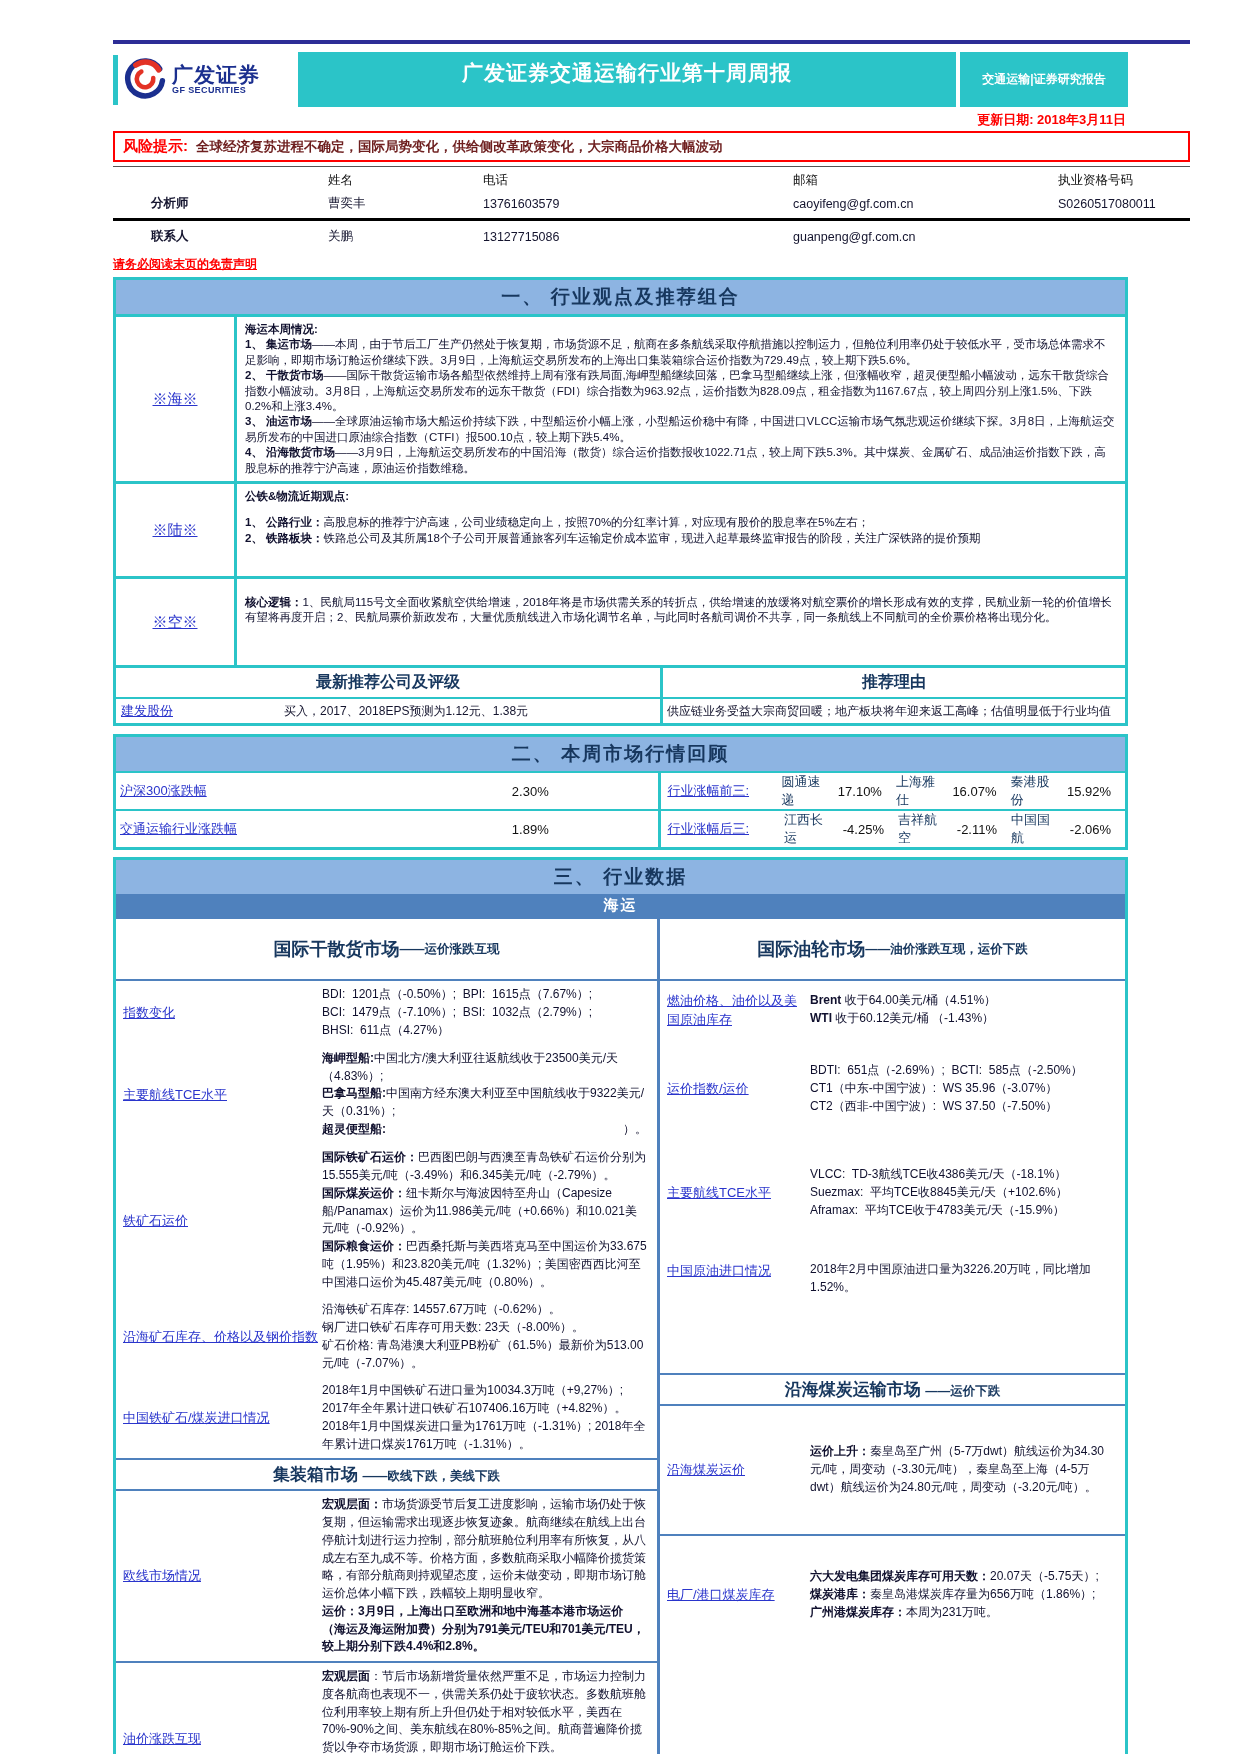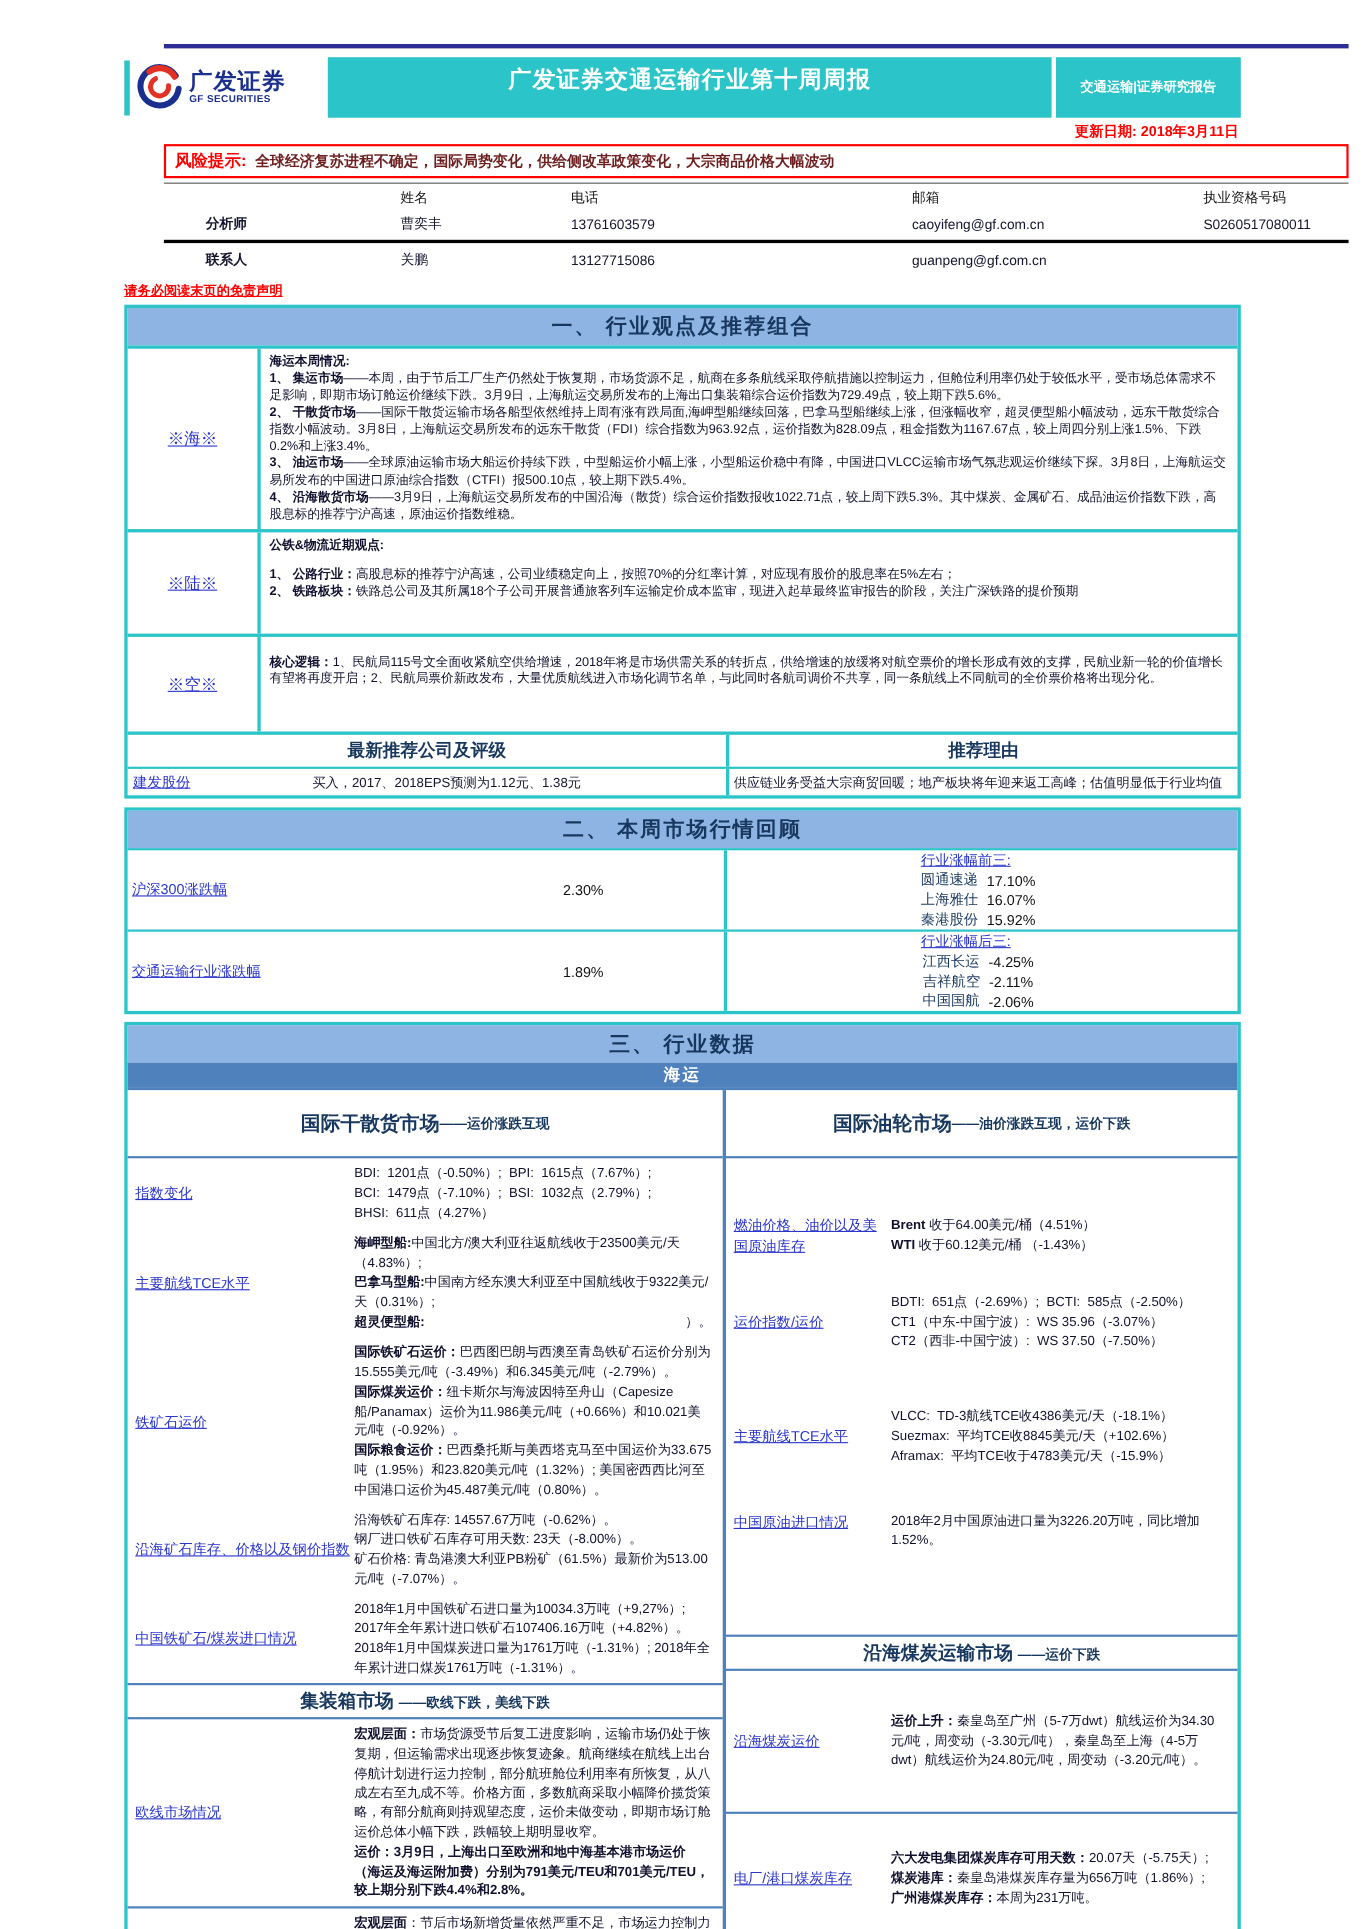--- a/index.html
+++ b/index.html
@@ -1,19 +1,19 @@
 <!DOCTYPE html>
 <html><head>
 <meta charset="utf-8">
 <style>
   * { margin:0; padding:0; box-sizing:border-box; }
   body { width:1240px; height:1754px; background:#fff; position:relative;
          font-family:"Liberation Sans", sans-serif; color:#14142e; }
   .content { position:absolute; left:113px; top:40px; width:1015px; }
-  .wide { width:1077px;margin-left:36px; }
+  .wide { width:1077px; }
 
   .topline { height:4px; background:#2d2d96; margin-bottom:8px; }
 
   
   .header { display:flex; align-items:flex-start; }
   .logo-area { width:185px; display:flex; align-items:center; gap:5px; height:56px; }
   .logo-tealbar { width:5px; height:50px; background:#2bc4c8; }
   .logo-names { line-height:1.05; }
   .logo-cn { color:#1b2f8f; font-weight:bold; font-size:21px; letter-spacing:1px; }
   .logo-en { color:#1b2f8f; font-weight:bold; font-size:9px; letter-spacing:0.4px; }
@@ -78,21 +78,21 @@
   .rec-rating { width:379px; border-right:3px solid #2bc4c8; padding:3px 0; align-self:stretch;
                 display:flex; align-items:center; }
   .rec-reason { flex:1; padding:3px 4px; }
 
   
   .sec2 { margin-top:8px; }
   .s2-row { display:flex; align-items:center; border-top:2px solid #2bc4c8; min-height:24px; font-size:13px; }
   .s2-label { width:287px; padding-left:4px; }
   .s2-value { width:257px; text-align:center; color:#111; }
   .s2-right { width:468px; border-left:3px solid #2bc4c8; align-self:stretch;
-              display:flex; align-items:center; padding-left:6px;flex-direction:column; }
+              display:flex; align-items:center; padding-left:6px; }
   .s2-rlabel { width:118px; }
   .s2-entry { display:flex; align-items:center; margin-right:14px; }
   .s2-ename { color:#17375e; margin-right:8px; }
   .s2-eval { color:#111; }
 
   
   .sec3 { margin-top:7px; }
   .s3-band2 { background:#4f81bd; color:#fff; font-weight:bold; font-size:15px; text-align:center;
               padding:2px 0; letter-spacing:2px; }
   .s3-table { display:flex; border-top:2px solid #4f81bd; }
@@ -106,21 +106,21 @@
   .s3-label { padding:0 4px 0 7px; font-size:13px; line-height:1.5; }
   .s3-col-l .s3-label { width:206px; }
   .s3-col-r .s3-label { width:150px; }
   .s3-body { flex:1; font-size:12px; line-height:1.48; padding-right:10px; color:#10102e; }
   .s3-subhdr { text-align:center; border-top:2px solid #4f81bd; border-bottom:2px solid #4f81bd;
                padding:3px 0; min-height:30px; }
   .s3-subhdr .mkt-main { font-size:17px; }
   .lh-r1 { min-height:58px; } .lh-r2 { min-height:100px; } .lh-r3 { min-height:108px; }
   .lh-r4 { min-height:64px; } .lh-r5 { min-height:62px; }
   .lh-r6 { min-height:128px; } .lh-r7 { min-height:120px; }
-  .rh-r1 { min-height:58px;margin-top:41px; } .rh-r2 { min-height:100px; } .rh-r3 { min-height:108px; }
+  .rh-r1 { min-height:58px; } .rh-r2 { min-height:100px; } .rh-r3 { min-height:108px; }
   .rh-r4 { min-height:126px; align-items:flex-start; padding-top:14px; }
   .rh-r5 { min-height:128px; } .rh-r6 { min-height:120px; }
   .bt { border-top:2px solid #4f81bd; }
 </style>
 </head>
 <body>
 
 <div class="content">
 
   <div class="topline wide"></div>

